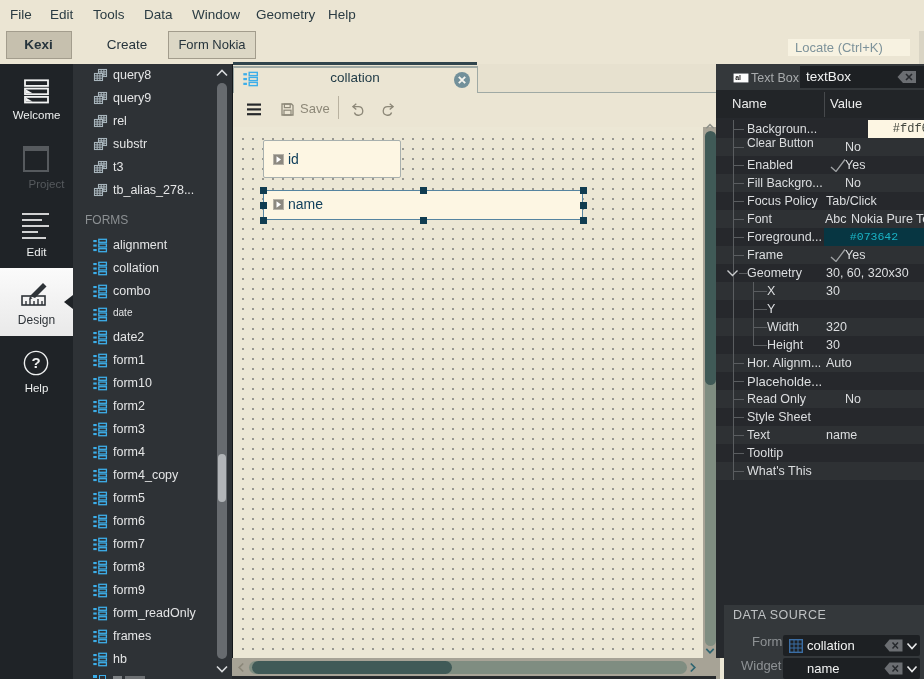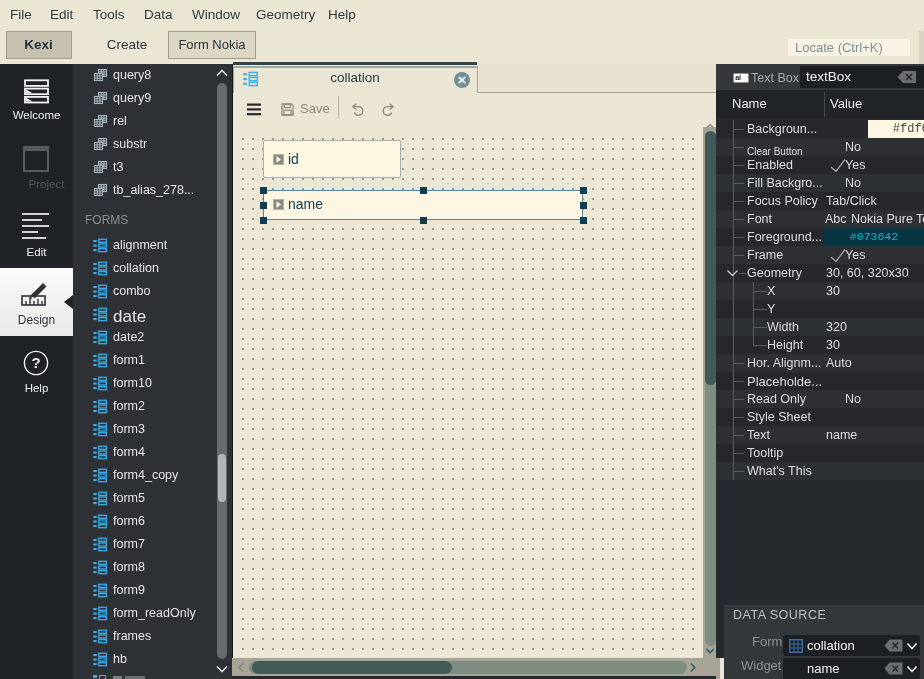--- a/index.html
+++ b/index.html
@@ -216,21 +216,21 @@
 <rect x="0.3" y="2" width="3.4" height="2.1"></rect>
 <rect x="0.3" y="6.5" width="3.4" height="2.1"></rect>
 <rect x="0.3" y="11" width="3.4" height="2.1"></rect>
 </g>
 <g fill="none" stroke="#3daee9" stroke-width="1.3">
 <rect x="5.8" y="1.3" width="7.6" height="3"></rect>
 <rect x="5.8" y="6" width="7.6" height="3"></rect>
 <rect x="5.8" y="10.7" width="7.6" height="3"></rect>
 </g>
 </svg>
-<div class="abs" style="left:40px;top:242.8px;font-size:17px;color:#e4e5e6">date</div>
+<div class="abs" style="left:40px;top:242.8px;font-size:10px;color:#e4e5e6">date</div>
 <svg style="position:absolute;left:20px;top:265.5px" width="15" height="15" viewBox="0 0 15 15">
 <g fill="#3daee9">
 <rect x="0.3" y="2" width="3.4" height="2.1"></rect>
 <rect x="0.3" y="6.5" width="3.4" height="2.1"></rect>
 <rect x="0.3" y="11" width="3.4" height="2.1"></rect>
 </g>
 <g fill="none" stroke="#3daee9" stroke-width="1.3">
 <rect x="5.8" y="1.3" width="7.6" height="3"></rect>
 <rect x="5.8" y="6" width="7.6" height="3"></rect>
 <rect x="5.8" y="10.7" width="7.6" height="3"></rect>
@@ -547,21 +547,21 @@
 <div class="abs" style="left:830px;top:96px;font-size:13px;color:#eceded">Value</div>
 <div class="abs" style="left:824px;top:92px;width:1px;height:25px;background:#46494c"></div>
 <div class="abs" style="left:716px;top:120px;width:208px;height:18px;background:#26282c"></div>
 <div class="abs" style="left:733px;top:120px;width:1px;height:18px;background:#5a5d60"></div>
 <div class="abs" style="left:733px;top:129px;width:11px;height:1px;background:#5a5d60"></div>
 <div class="abs" style="left:747px;top:121.5px;font-size:12.5px;color:#dcdee0">Backgroun...</div>
 <div class="abs" style="left:868px;top:120px;width:100px;height:18px;background:#fdf6e3;text-align:center;line-height:18px;font-family:'Liberation Mono',monospace;font-size:12px;color:#44483f">#fdf6e3</div>
 <div class="abs" style="left:716px;top:138px;width:208px;height:18px;background:#2e3134"></div>
 <div class="abs" style="left:733px;top:138px;width:1px;height:18px;background:#5a5d60"></div>
 <div class="abs" style="left:733px;top:147px;width:11px;height:1px;background:#5a5d60"></div>
-<div class="abs" style="left:747px;top:146px;font-size:10px;color:#dcdee0">Clear Button</div>
+<div class="abs" style="left:747px;top:136px;font-size:12px;color:#dcdee0">Clear Button</div>
 <div class="abs" style="left:845px;top:139.5px;font-size:12.5px;color:#dcdee0">No</div>
 <div class="abs" style="left:716px;top:156px;width:208px;height:18px;background:#26282c"></div>
 <div class="abs" style="left:733px;top:156px;width:1px;height:18px;background:#5a5d60"></div>
 <div class="abs" style="left:733px;top:165px;width:11px;height:1px;background:#5a5d60"></div>
 <div class="abs" style="left:747px;top:157.5px;font-size:12.5px;color:#dcdee0">Enabled</div>
 <svg class="abs" style="left:830px;top:159px" width="16" height="13" viewBox="0 0 16 13">
     <path d="M1 8 L6 12.5 L15 0.5" fill="none" stroke="#9fa2a4" stroke-width="1.3"></path>
   </svg>
 <div class="abs" style="left:845px;top:157.5px;font-size:12.5px;color:#dcdee0">Yes</div>
 <div class="abs" style="left:716px;top:174px;width:208px;height:18px;background:#2e3134"></div>

